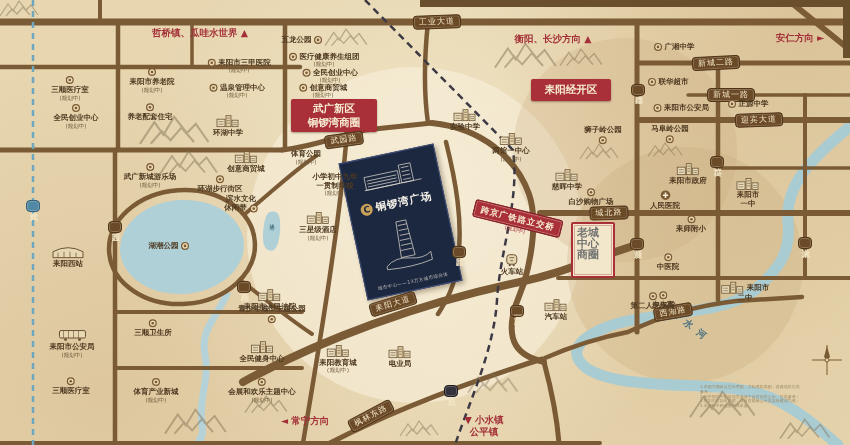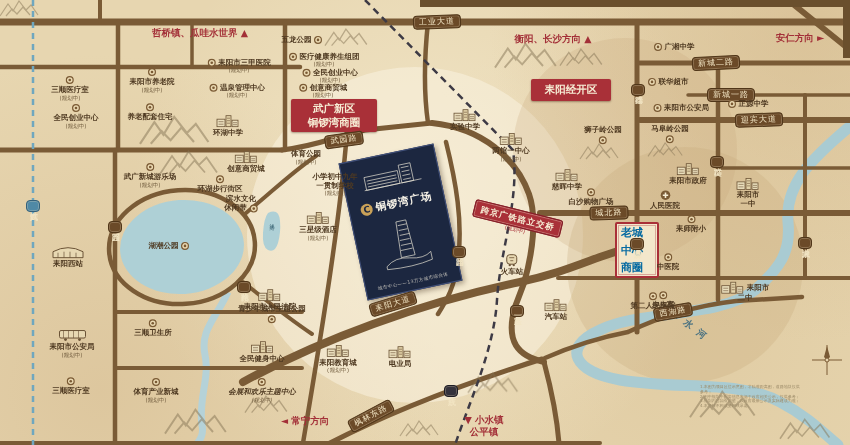--- a/index.html
+++ b/index.html
@@ -31,21 +31,21 @@
   .poi .pl{display:block;font-size:5.5px;color:#6f5a3c;font-weight:normal;}
   .poi .ico{display:block;margin:0 auto 1px auto;line-height:0;}
   .poi .ico.inl{display:inline-block;vertical-align:middle;margin:0 2px 0 0;}
   .poi .ico.inr{display:inline-block;vertical-align:middle;margin:0 0 0 2px;}
   .poi .ico.below{margin:1px auto 0 auto;}
   
   .redbox{position:absolute;background:#a93038;color:#f6ecd4;text-align:center;
           border-radius:2px;font-weight:bold;box-shadow:0 1px 2px rgba(60,30,10,.4);}
   .oldtown{position:absolute;background:#f3e7cb;border:2px solid #a93038;border-radius:2px;
            box-shadow:0 0 0 1px #f3e7cb inset,0 0 0 2px rgba(169,48,56,.35) inset;
-           color:#0369a1;font-weight:bold;display:flex;flex-direction:column;justify-content:space-between;padding:3px 4px;margin-left:44px;}
+           color:#737373;font-weight:bold;display:flex;flex-direction:column;justify-content:flex-start;padding:3px 4px;}
   .oldtown .row{display:flex;justify-content:space-between;font-size:11px;line-height:1;}
   
   .dir{position:absolute;transform:translate(-50%,-50%);color:#a33038;font-weight:bold;
        font-size:9.5px;white-space:nowrap;text-align:center;line-height:1.25;}
   
   .project{
     position:absolute;left:352px;top:152px;width:97px;height:140px;
     background:#1c2740;border:1px solid #41507a;transform:rotate(-12deg);
     box-shadow:2px 3px 5px rgba(50,30,10,.35);
     display:flex;flex-direction:column;align-items:center;justify-content:space-between;
@@ -450,21 +450,21 @@
             <circle cx="4.5" cy="4.5" r="1.3" fill="#7a5a34"></circle>
           </svg></span></div>
       <div class="poi" style="left: 262px; top: 352px;"><span class="ico"><svg width="24" height="13" viewBox="0 0 24 13">
             <g stroke="#6b5336" stroke-width=".8">
               <rect x="1" y="4.5" width="8" height="7.5" fill="#eadfbd"></rect>
               <rect x="10" y="1" width="5" height="11" fill="#e2d2a8"></rect>
               <rect x="16" y="5.5" width="6" height="6.5" fill="#eadfbd"></rect>
               <path d="M2.5,7 h5 M2.5,9.5 h5 M11,3.5 h3 M11,6 h3 M11,8.5 h3 M17,8 h4 M17,10 h4" fill="none" stroke-width=".6"></path>
             </g>
           </svg></span><span class="nm">全民健身中心</span></div>
-      <div class="poi" style="left: 262px; top: 390px; font-style: italic;"><span class="ico"><svg width="9" height="9">
+      <div class="poi" style="left: 262px; top: 390px;"><span class="ico"><svg width="9" height="9">
             <circle cx="4.5" cy="4.5" r="3.4" fill="#ead9b2" stroke="#7a5a34" stroke-width="1.2"></circle>
             <circle cx="4.5" cy="4.5" r="1.3" fill="#7a5a34"></circle>
           </svg></span><span class="nm">会展和欢乐主题中心</span><span class="pl">(规划中)</span></div>
       <div class="poi" style="left: 153px; top: 328px;"><span class="ico"><svg width="9" height="9">
             <circle cx="4.5" cy="4.5" r="3.4" fill="#ead9b2" stroke="#7a5a34" stroke-width="1.2"></circle>
             <circle cx="4.5" cy="4.5" r="1.3" fill="#7a5a34"></circle>
           </svg></span><span class="nm">三顺卫生所</span></div>
       <div class="poi" style="left: 156px; top: 390px;"><span class="ico"><svg width="9" height="9">
             <circle cx="4.5" cy="4.5" r="3.4" fill="#ead9b2" stroke="#7a5a34" stroke-width="1.2"></circle>
             <circle cx="4.5" cy="4.5" r="1.3" fill="#7a5a34"></circle>

